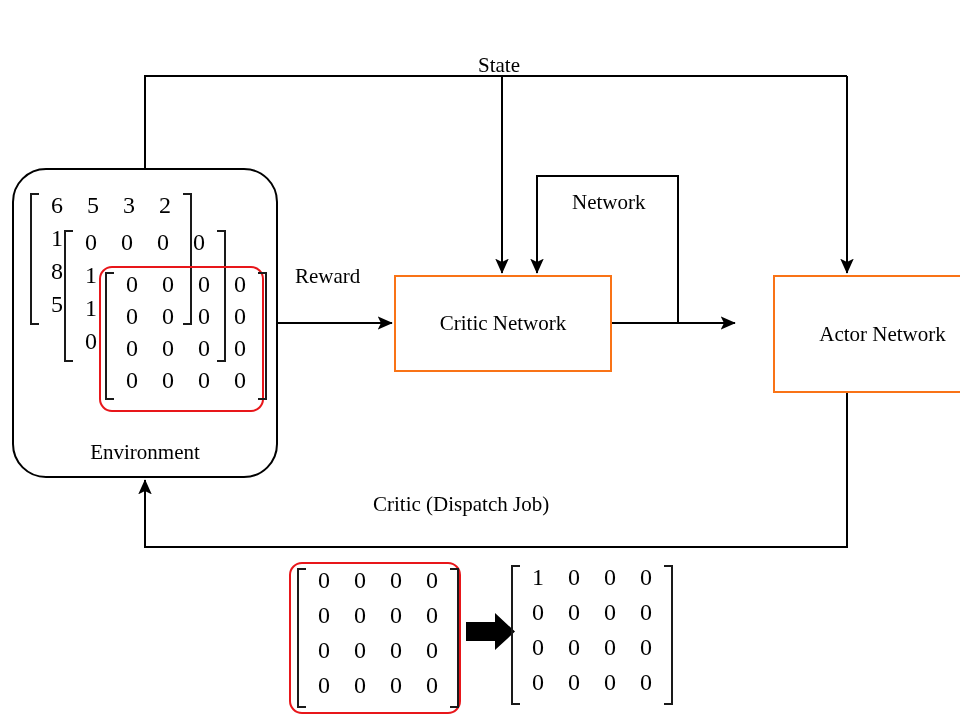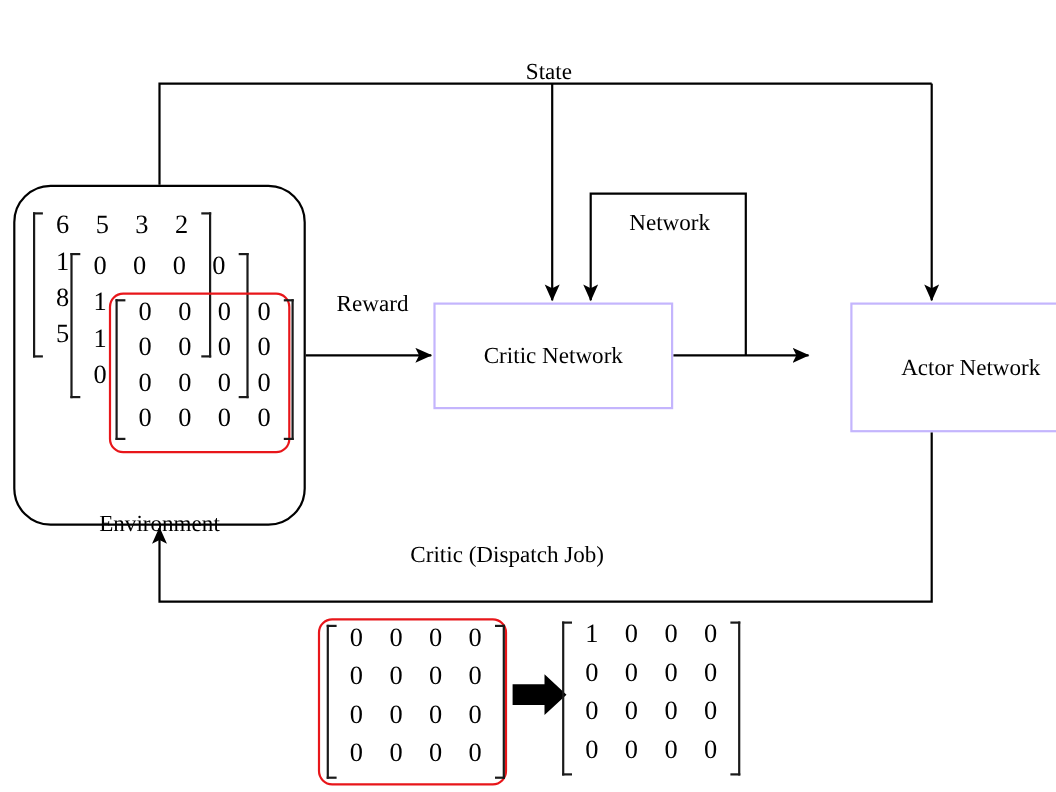--- a/index.html
+++ b/index.html
@@ -34,41 +34,40 @@
     position: absolute;
     left: 12px; top: 168px;
     width: 266px; height: 310px;
     border: 2px solid #000;
     border-radius: 34px;
     background: #fff;
     box-sizing: border-box;
   }
   .netbox {
     position: absolute;
-    border: 2px solid #c4b5fd;
+    border: 2px solid #f97316;
     background: #fff;
     box-sizing: border-box;
     display: flex;
     align-items: center;
     justify-content: center;
     font-size: 21px;
   }
   #critic-network-box { left: 394px; top: 275px; width: 218px; height: 97px; }
   #actor-network-box  { left: 773px; top: 275px; width: 219px; height: 118px; }
 
   #env-label {
     left: 12px; top: 440px;
     width: 266px;
     text-align: center;
     font-size: 21px;
-    margin-top: 24px;
   }
   #state-label   { left: 478px; top: 24px;  font-size: 21px; margin-top: 29px; }
   #critic-label  { left: 572px; top: 190px; font-size: 21px; }
-  #reward-label  { left: 306px; top: 264px; font-size: 21px; }
+  #reward-label  { left: 295px; top: 264px; font-size: 21px; }
   #action-label  { left: 373px; top: 492px; font-size: 21px; }
 
   
   .matrix {
     position: absolute;
     display: flex;
     align-items: stretch;
     font-size: 0;
     background: transparent;
   }

